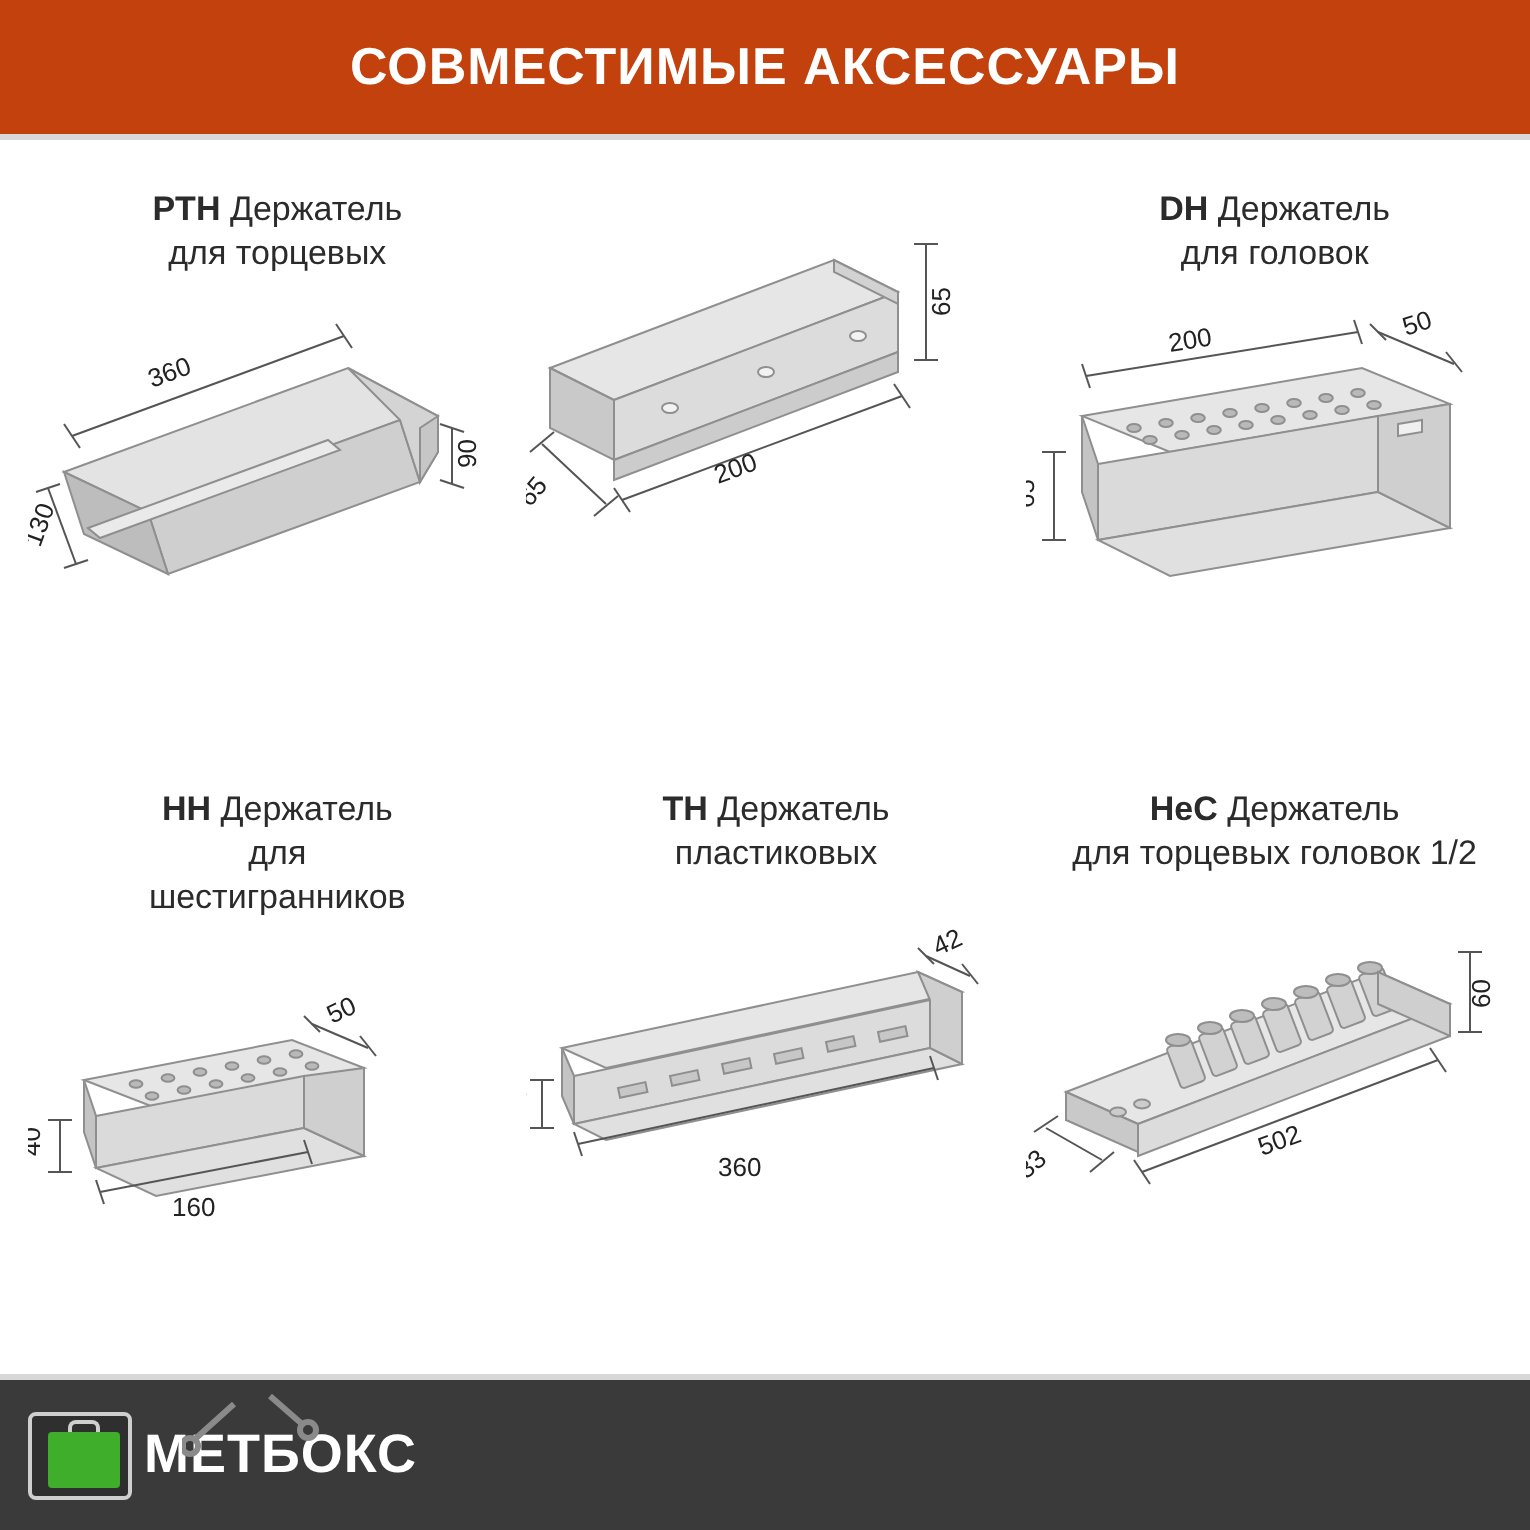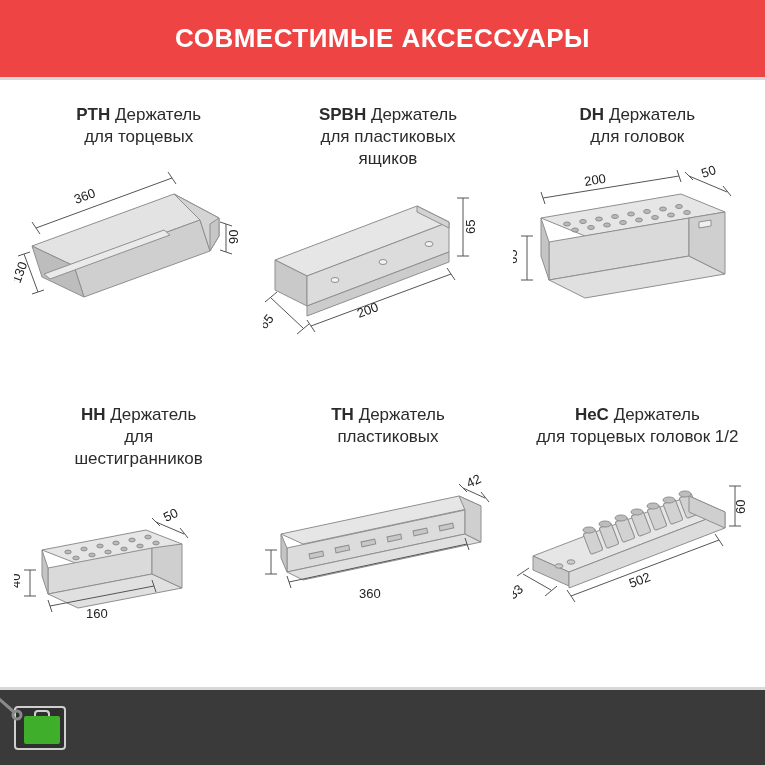--- a/index.html
+++ b/index.html
@@ -8,22 +8,22 @@
     width: 765px;
     height: 765px;
     font-family: "Liberation Sans", sans-serif;
     background: #ffffff;
     overflow: hidden;
     position: relative;
   }
 
   
   .header {
-    height: 80px;
-    background: #ef4444;
+    height: 70px;
+    background: #c2410c;
     display: flex;
     align-items: center;
     justify-content: center;
     border-bottom: 3px solid #d8d8d8;
   }
   .header-title {
     color: #ffffff;
     font-size: 26px;
     font-weight: bold;
     letter-spacing: 0.5px;
@@ -148,26 +148,20 @@
           <line x1="18" y1="138" x2="30" y2="134"></line>
         </g>
         <text class="" x="62" y="48" transform="rotate(-20 62 48)" font-family="Liberation Sans, sans-serif" font-size="13" fill="#222">360</text>
         <text x="224" y="88" transform="rotate(-90 224 88)" font-family="Liberation Sans, sans-serif" font-size="13" fill="#222">90</text>
         <text x="6" y="128" transform="rotate(-70 6 128)" font-family="Liberation Sans, sans-serif" font-size="13" fill="#222">130</text>
       </svg>
     </div>
   </div>
 
   <div class="cell">
-    <div class="cap">
-      <b>SPBH</b>
-      <span>Держатель</span><br>
-      <span>для пластиковых</span><br>
-      <span>ящиков</span>
-    </div>
     <div class="art">
       <svg width="235" height="180" viewBox="0 0 235 180">
         <g stroke="#8f8f8f" stroke-width="1">
 
           <polygon points="12,82 154,28 186,44 44,98" fill="#e6e6e6"></polygon>
 
           <polygon points="12,82 44,98 44,128 12,112" fill="#c9c9c9"></polygon>
 
           <polygon points="44,98 186,44 186,74 44,128" fill="#dcdcdc"></polygon>
 
@@ -427,20 +421,21 @@
   </div>
 
 </div>
 
 <div class="footer">
   <div class="logo">
     <div class="logo-box">
       <div class="handle"></div>
       <div class="grn"></div>
     </div>
+    <div class="logo-text">МЕТБОКС</div>
   </div>
   <svg width="70" height="44" viewBox="0 0 70 44" style="margin-left:-118px; position:relative; top:-16px; left:0;">
     <g stroke="#8a8a8a" stroke-width="3" fill="none">
       <path d="M6 30 L26 12"></path>
       <circle cx="4" cy="33" r="4"></circle>
       <path d="M44 8 L60 22"></path>
       <circle cx="63" cy="25" r="4"></circle>
     </g>
   </svg>
 </div>

